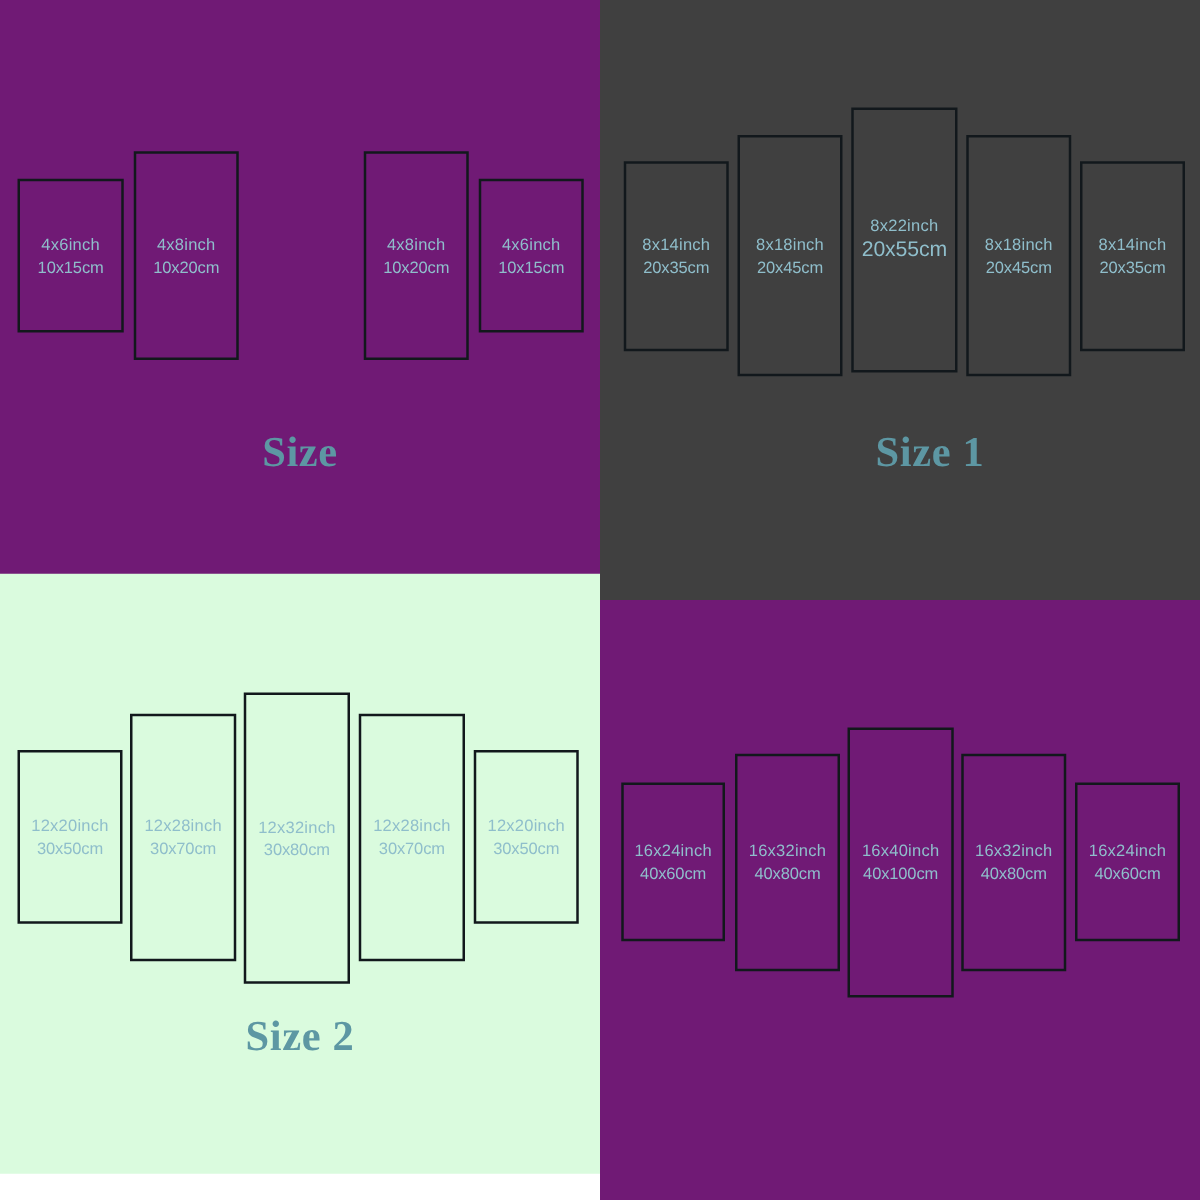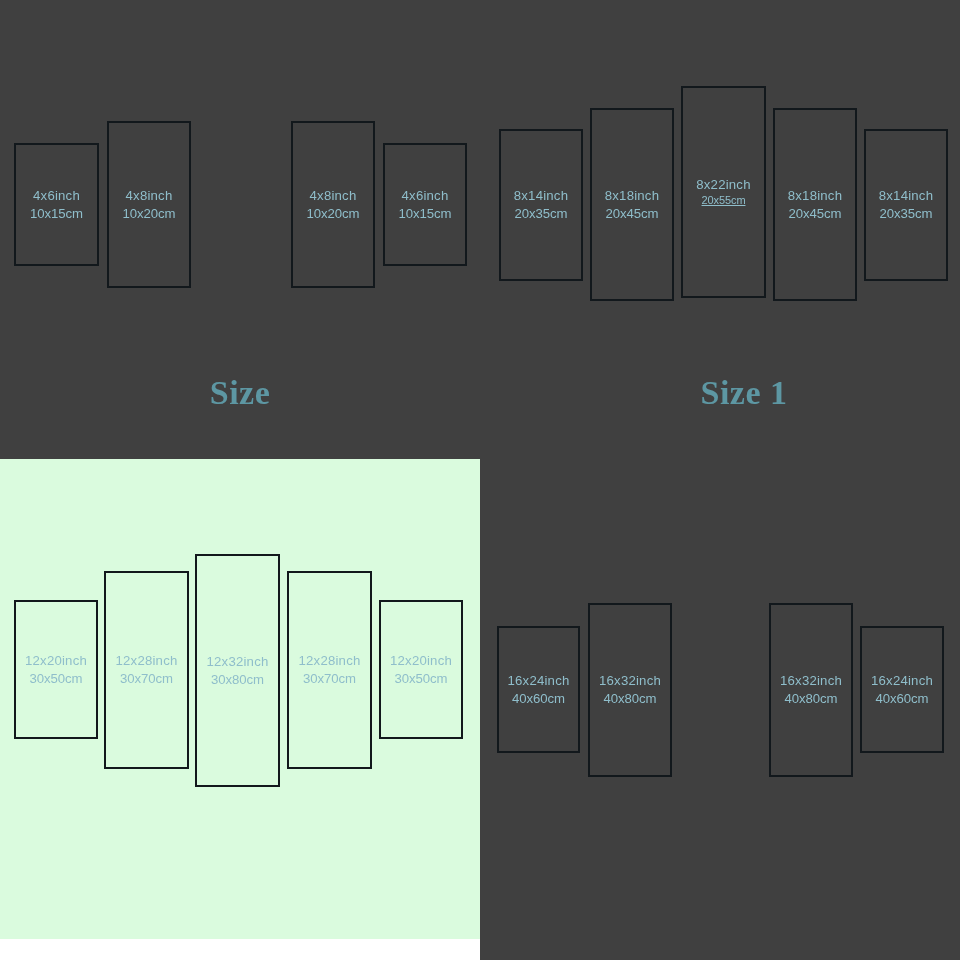--- a/index.html
+++ b/index.html
@@ -53,29 +53,28 @@
   .panel-line.l1 { letter-spacing: 0.2px; }
   .q-title {
     position: absolute;
     width: 480px;
     text-align: center;
     font-family: "Liberation Serif", serif;
     font-weight: bold;
     font-size: 34px;
     color: #5d97a3;
     letter-spacing: 0.5px;
-    margin-top: 30px;
   }
 </style>
 </head>
 <body>
 
 <div id="canvas">
 
-  <div class="quadrant q-tl" style="background: #404040;">
+  <div class="quadrant q-tl" style="background: #701a75;">
     <div class="panel-row">
         <div class="panel" style="left: 14px; top: 143px; width: 85px; height: 123px;">
           <div class="panel-line l1" style="font-size: 13.2px;">4x6inch</div>
           <div class="panel-line l2" style="font-size: 13.2px;">10x15cm</div>
         </div>
         <div class="panel" style="left: 107px; top: 121px; width: 84px; height: 167px;">
           <div class="panel-line l1" style="font-size: 13.2px;">4x8inch</div>
           <div class="panel-line l2" style="font-size: 13.2px;">10x20cm</div>
         </div>
         <div class="panel" style="left: 291px; top: 121px; width: 84px; height: 167px;">
@@ -95,21 +94,21 @@
         <div class="panel" style="left: 19px; top: 129px; width: 84px; height: 152px;">
           <div class="panel-line l1" style="font-size: 13.2px;">8x14inch</div>
           <div class="panel-line l2" style="font-size: 13.2px;">20x35cm</div>
         </div>
         <div class="panel" style="left: 110px; top: 108px; width: 84px; height: 193px;">
           <div class="panel-line l1" style="font-size: 13.2px;">8x18inch</div>
           <div class="panel-line l2" style="font-size: 13.2px;">20x45cm</div>
         </div>
         <div class="panel" style="left: 201px; top: 86px; width: 85px; height: 212px;">
           <div class="panel-line l1" style="font-size: 13.2px;">8x22inch</div>
-          <div class="panel-line l2" style="font-size: 11px; text-decoration: underline;">20x55cm</div>
+          <div class="panel-line l2" style="font-size: 17px;">20x55cm</div>
         </div>
         <div class="panel" style="left: 293px; top: 108px; width: 84px; height: 193px;">
           <div class="panel-line l1" style="font-size: 13.2px;">8x18inch</div>
           <div class="panel-line l2" style="font-size: 13.2px;">20x45cm</div>
         </div>
         <div class="panel" style="left: 384px; top: 129px; width: 84px; height: 152px;">
           <div class="panel-line l1" style="font-size: 13.2px;">8x14inch</div>
           <div class="panel-line l2" style="font-size: 13.2px;">20x35cm</div>
         </div>
       </div>
@@ -132,31 +131,36 @@
         </div>
         <div class="panel" style="left: 287px; top: 112px; width: 85px; height: 198px;">
           <div class="panel-line l1" style="font-size: 13.2px;">12x28inch</div>
           <div class="panel-line l2" style="font-size: 13.2px;">30x70cm</div>
         </div>
         <div class="panel" style="left: 379px; top: 141px; width: 84px; height: 139px;">
           <div class="panel-line l1" style="font-size: 13.2px;">12x20inch</div>
           <div class="panel-line l2" style="font-size: 13.2px;">30x50cm</div>
         </div>
       </div>
+    <div class="q-title" style="top: 352px;">Size 2</div>
   </div>
 
-  <div class="quadrant q-br" style="background: #404040;">
+  <div class="quadrant q-br" style="background: #701a75;">
     <div class="panel-row">
         <div class="panel" style="left: 17px; top: 146px; width: 83px; height: 127px;">
           <div class="panel-line l1" style="font-size: 13.2px;">16x24inch</div>
           <div class="panel-line l2" style="font-size: 13.2px;">40x60cm</div>
         </div>
         <div class="panel" style="left: 108px; top: 123px; width: 84px; height: 174px;">
           <div class="panel-line l1" style="font-size: 13.2px;">16x32inch</div>
           <div class="panel-line l2" style="font-size: 13.2px;">40x80cm</div>
+        </div>
+        <div class="panel" style="left: 198px; top: 102px; width: 85px; height: 216px;">
+          <div class="panel-line l1" style="font-size: 13.2px;">16x40inch</div>
+          <div class="panel-line l2" style="font-size: 13.2px;">40x100cm</div>
         </div>
         <div class="panel" style="left: 289px; top: 123px; width: 84px; height: 174px;">
           <div class="panel-line l1" style="font-size: 13.2px;">16x32inch</div>
           <div class="panel-line l2" style="font-size: 13.2px;">40x80cm</div>
         </div>
         <div class="panel" style="left: 380px; top: 146px; width: 84px; height: 127px;">
           <div class="panel-line l1" style="font-size: 13.2px;">16x24inch</div>
           <div class="panel-line l2" style="font-size: 13.2px;">40x60cm</div>
         </div>
       </div>

